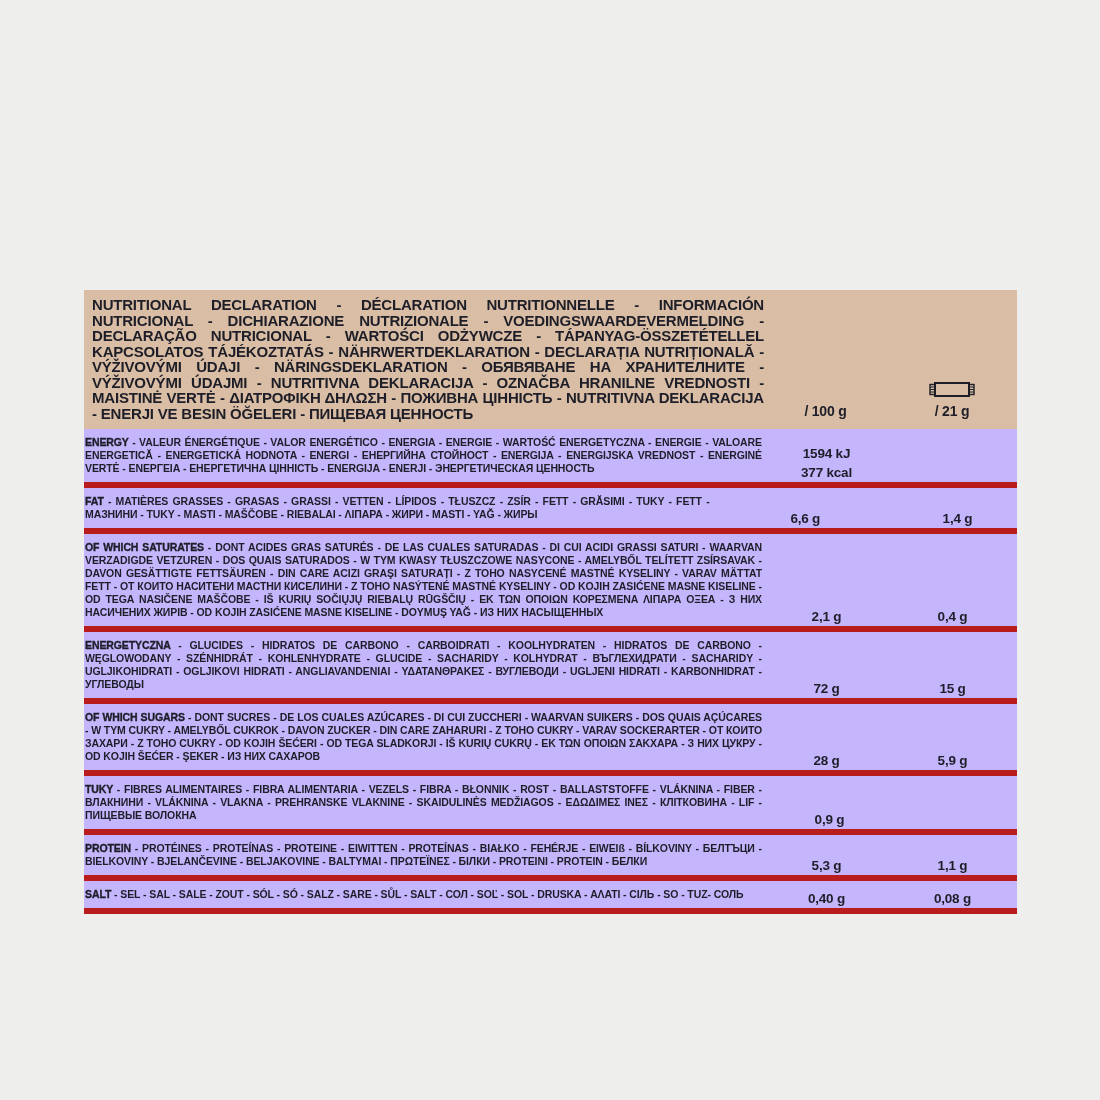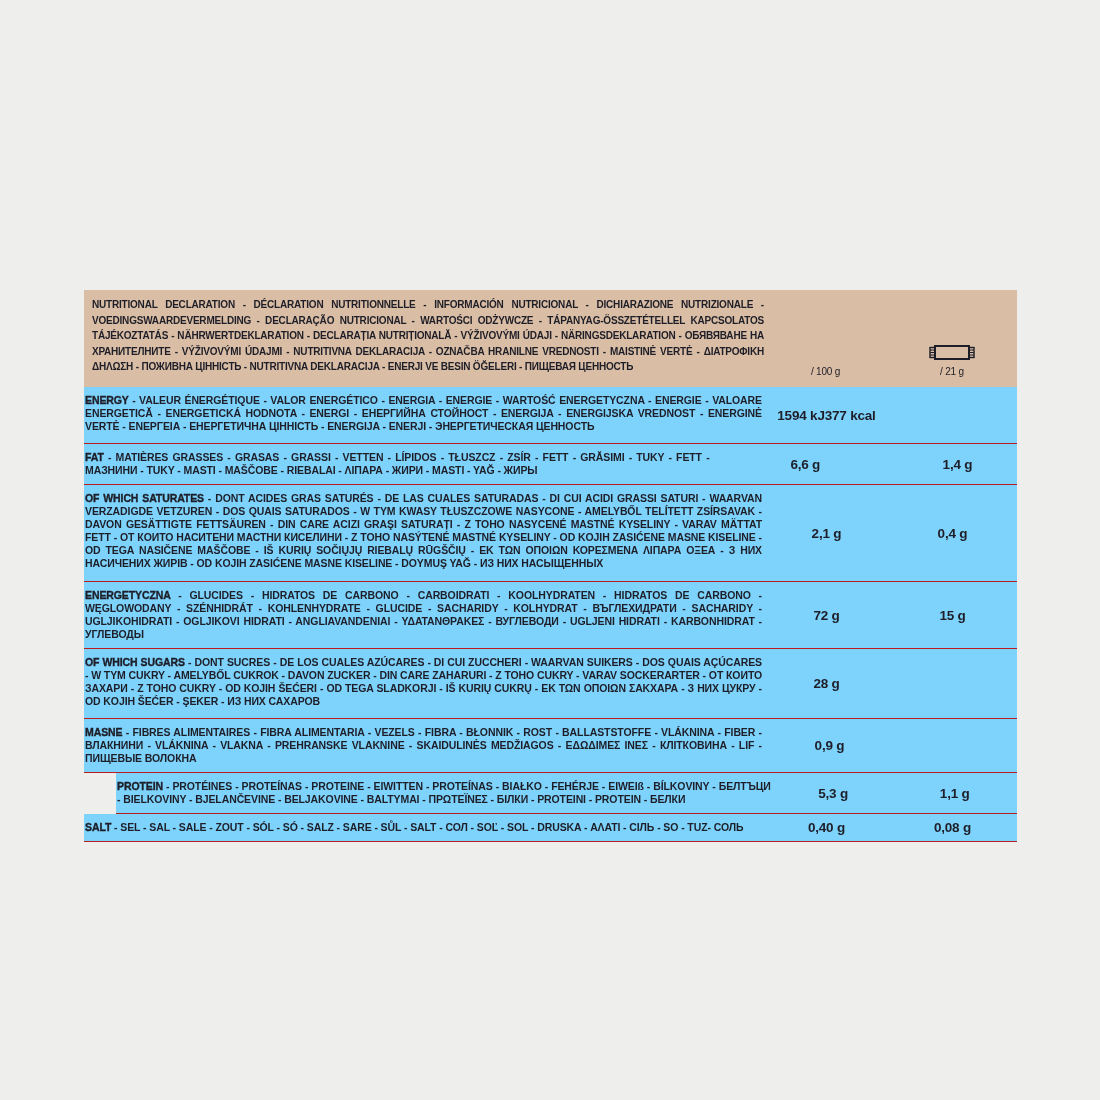--- a/index.html
+++ b/index.html
@@ -19,69 +19,69 @@
   
   .hdr{
     display:flex;
     background:#d9bda4;
     box-sizing:border-box;
     padding:7px 0 8px 8px;
     min-height:97px;
   }
   .hdr-title{
     width:672px;
-    font-size:10px;
+    font-size:15px;
     line-height:15.5px;
     font-weight:bold;
     letter-spacing:-0.2px;
     text-align:justify;
     text-align-last:left;
   }
   .hdr-col{
     width:123px;
     display:flex;
     flex-direction:column;
     justify-content:flex-end;
     align-items:center;
     padding-bottom:2px;
   }
   .hdr-col.c2{width:130px;}
   .hdr-colname{
-    font-size:10px;
-    font-weight:normal;
+    font-size:14px;
+    font-weight:bold;
     letter-spacing:-0.2px;
     white-space:nowrap;
   }
   .bar-ico{margin-bottom:5px;display:block;}
   
   .row{
     display:flex;
-    background:#7dd3fc;
-    border-bottom:1px solid #b91c1c;
+    background:#c4b5fd;
+    border-bottom:6px solid #b91c1c;
     box-sizing:border-box;
   }
   .row-label{
     width:681px;
     box-sizing:border-box;
     padding:7px 3px 7px 1px;
     font-size:10.5px;
     line-height:13px;
     font-weight:bold;
     letter-spacing:-0.1px;
     text-align:justify;
     text-align-last:left;
   }
   .term{
     -webkit-text-stroke:0.35px;
   }
   .val{
     width:123px;
     display:flex;
-    flex-direction:row;
-    justify-content:center;
+    flex-direction:column;
+    justify-content:flex-end;
     align-items:center;
     font-size:13.5px;
     line-height:19px;
     font-weight:bold;
     letter-spacing:-0.2px;
     white-space:nowrap;
   }
   .val.c2{width:129px;}
 </style>
 </head>
@@ -142,30 +142,33 @@
     <div class="val c2">
         <span>15 g</span>
       </div>
   </div>
 
   <div class="row" style="min-height:70px;">
     <div class="row-label"><span class="term">OF WHICH SUGARS</span><span> - DONT SUCRES - DE LOS CUALES AZÚCARES - DI CUI ZUCCHERI - WAARVAN SUIKERS - DOS QUAIS AÇÚCARES - W TYM CUKRY - AMELYBŐL CUKROK - DAVON ZUCKER - DIN CARE ZAHARURI - Z TOHO CUKRY - VARAV SOCKERARTER - ОТ КОИТО ЗАХАРИ - Z TOHO CUKRY - OD KOJIH ŠEĆERI - OD TEGA SLADKORJI - IŠ KURIŲ CUKRŲ - ΕΚ ΤΩΝ ΟΠΟΙΩΝ ΣΑΚΧΑΡΑ - З НИХ ЦУКРУ - OD KOJIH ŠEĆER - ŞEKER - ИЗ НИХ САХАРОВ</span></div>
     <div class="val">
         <span>28 g</span>
       </div>
+    <div class="val c2">
+        <span>5,9 g</span>
+      </div>
   </div>
 
   <div class="row" style="min-height:38px;">
-    <div class="row-label"><span class="term">MASNE</span><span> - FIBRES ALIMENTAIRES - FIBRA ALIMENTARIA - VEZELS - FIBRA - BŁONNIK - ROST - BALLASTSTOFFE - VLÁKNINA - FIBER - ВЛАКНИНИ - VLÁKNINA - VLAKNA - PREHRANSKE VLAKNINE - SKAIDULINĖS MEDŽIAGOS - ΕΔΩΔΙΜΕΣ ΙΝΕΣ - КЛІТКОВИНА - LIF - ПИЩЕВЫЕ ВОЛОКНА</span></div>
+    <div class="row-label"><span class="term">TUKY</span><span> - FIBRES ALIMENTAIRES - FIBRA ALIMENTARIA - VEZELS - FIBRA - BŁONNIK - ROST - BALLASTSTOFFE - VLÁKNINA - FIBER - ВЛАКНИНИ - VLÁKNINA - VLAKNA - PREHRANSKE VLAKNINE - SKAIDULINĖS MEDŽIAGOS - ΕΔΩΔΙΜΕΣ ΙΝΕΣ - КЛІТКОВИНА - LIF - ПИЩЕВЫЕ ВОЛОКНА</span></div>
     <div class="val c2">
         <span>0,9 g</span>
       </div>
   </div>
 
-  <div class="row" style="min-height:39px;margin-left:32px;">
+  <div class="row" style="min-height:39px;">
     <div class="row-label"><span class="term">PROTEIN</span><span> - PROTÉINES - PROTEÍNAS - PROTEINE - EIWITTEN - PROTEÍNAS - BIAŁKO - FEHÉRJE - EIWEIß - BÍLKOVINY - БЕЛТЪЦИ - BIELKOVINY - BJELANČEVINE - BELJAKOVINE - BALTYMAI - ΠΡΩΤΕΪΝΕΣ - БІЛКИ - PROTEINI - PROTEIN - БЕЛКИ</span></div>
     <div class="val">
         <span>5,3 g</span>
       </div>
     <div class="val c2">
         <span>1,1 g</span>
       </div>
   </div>
 
   <div class="row" style="min-height:27px;">

